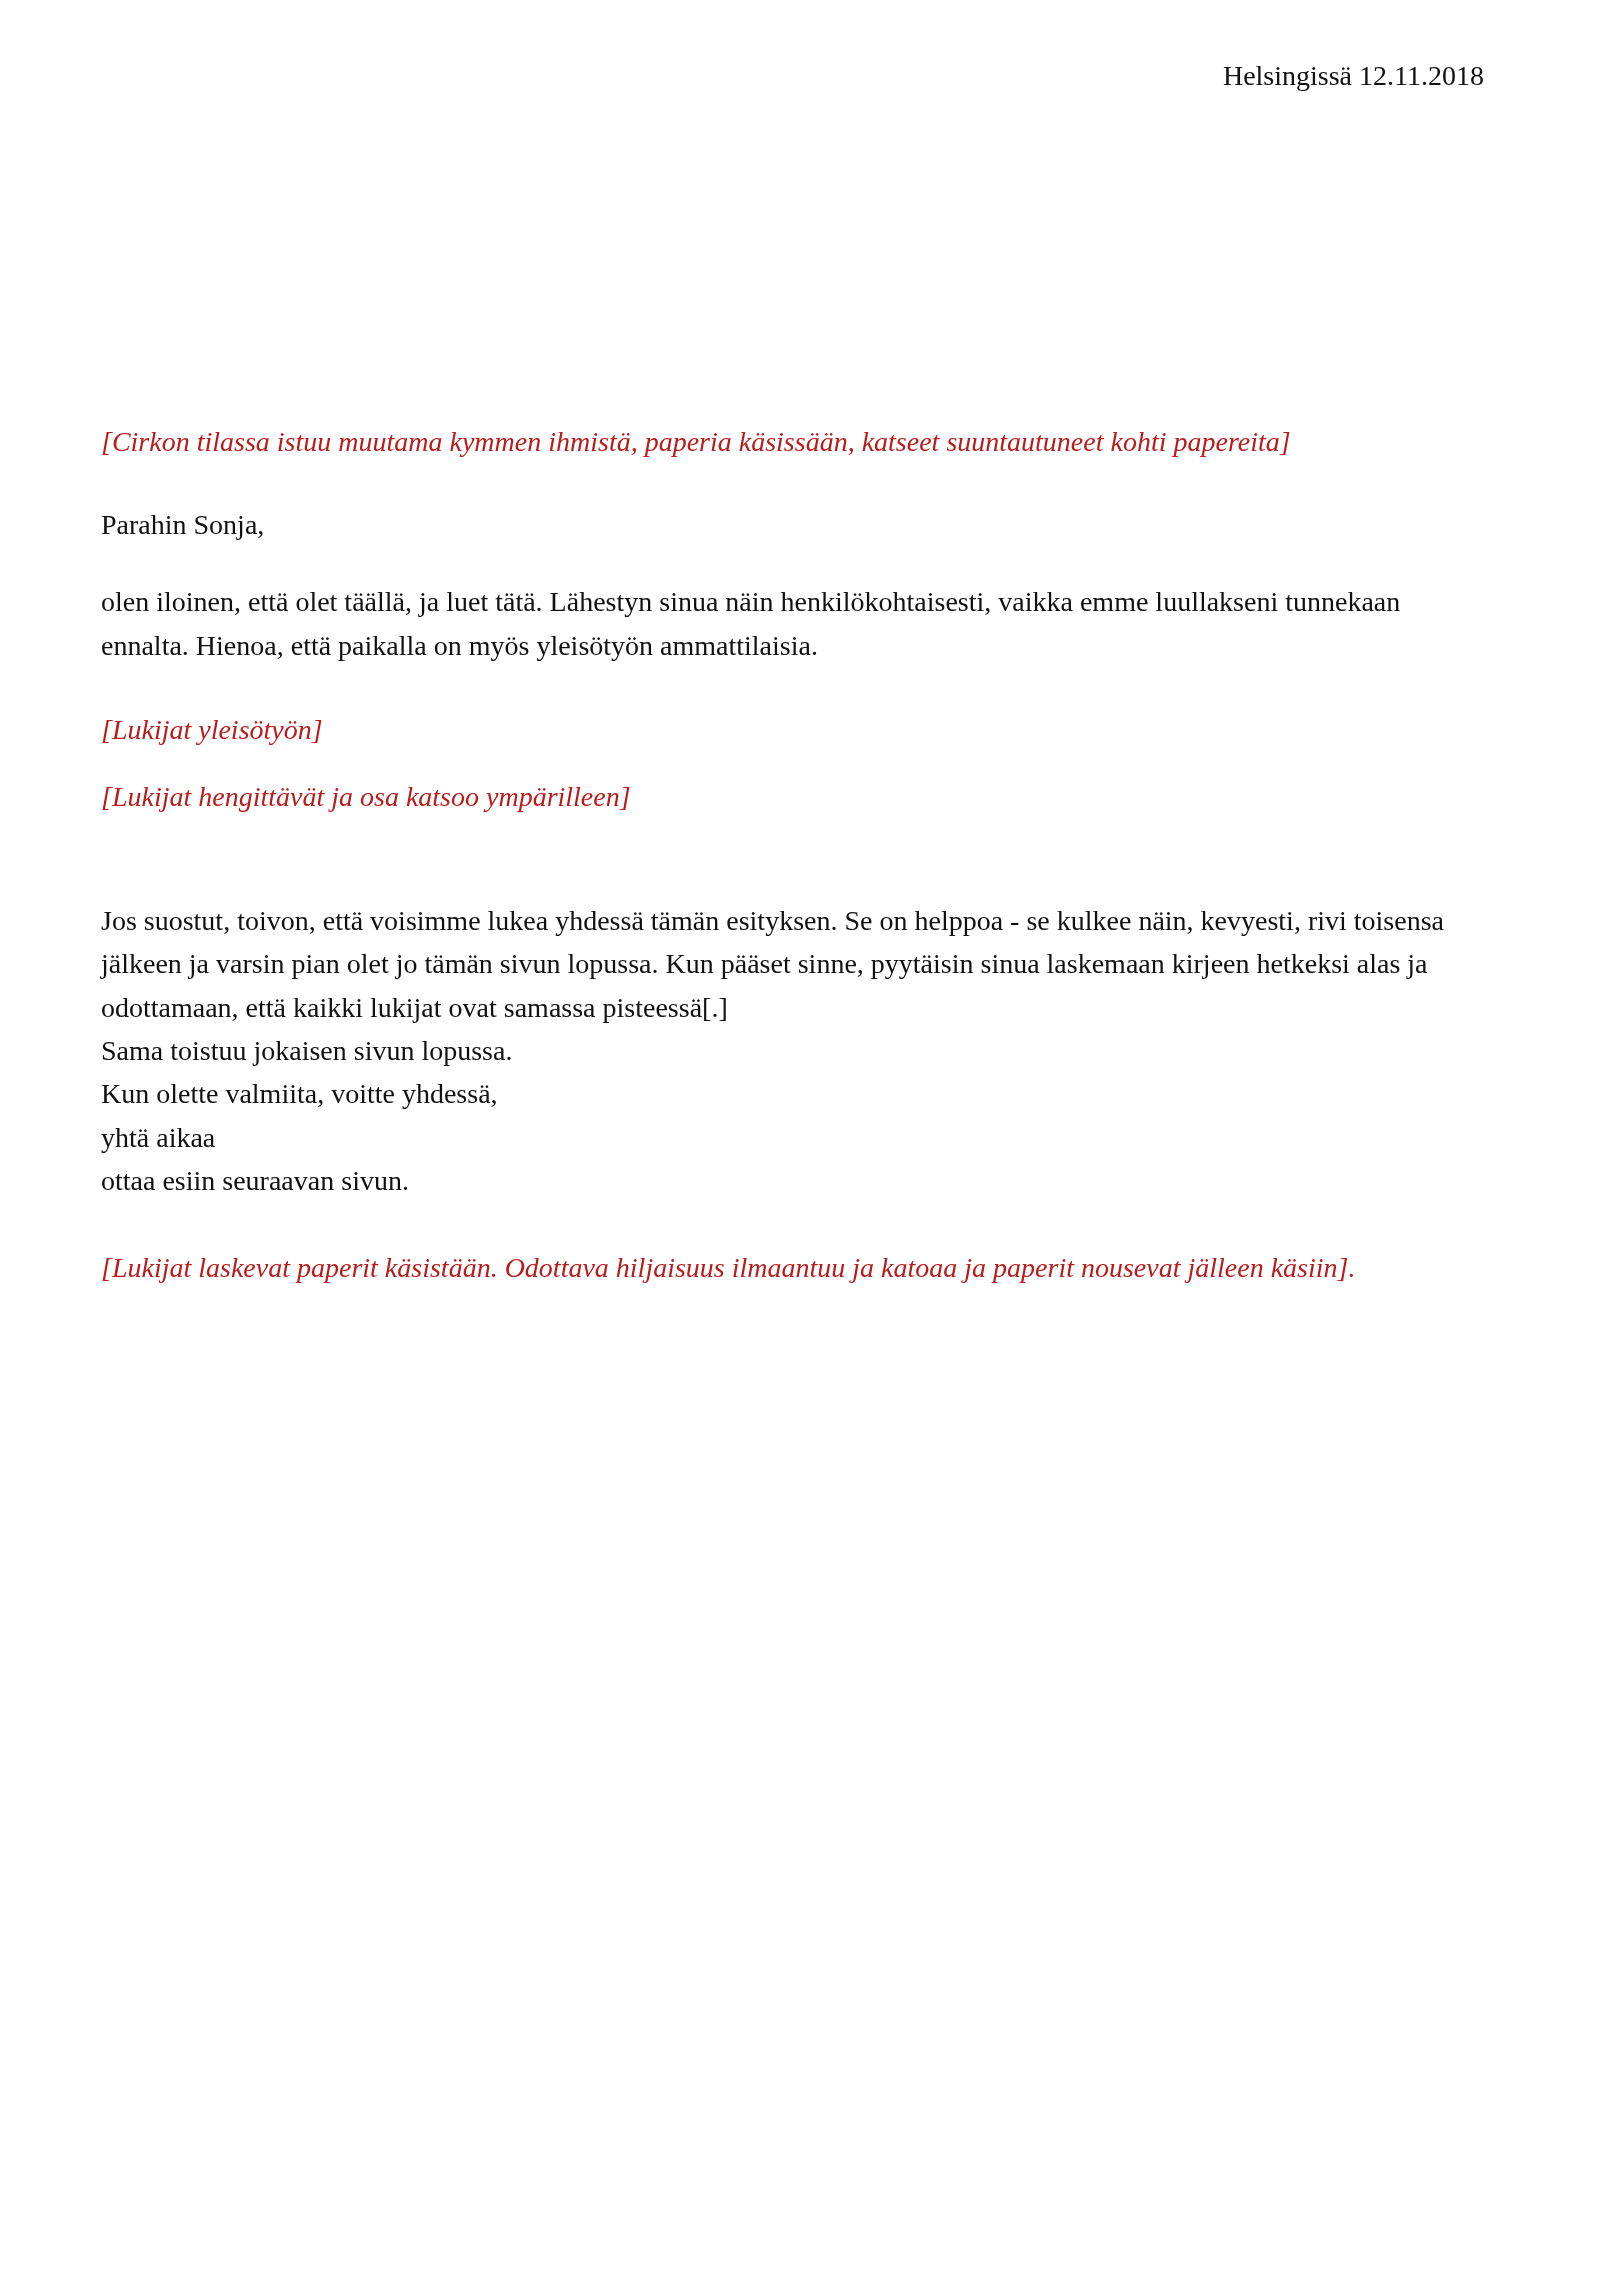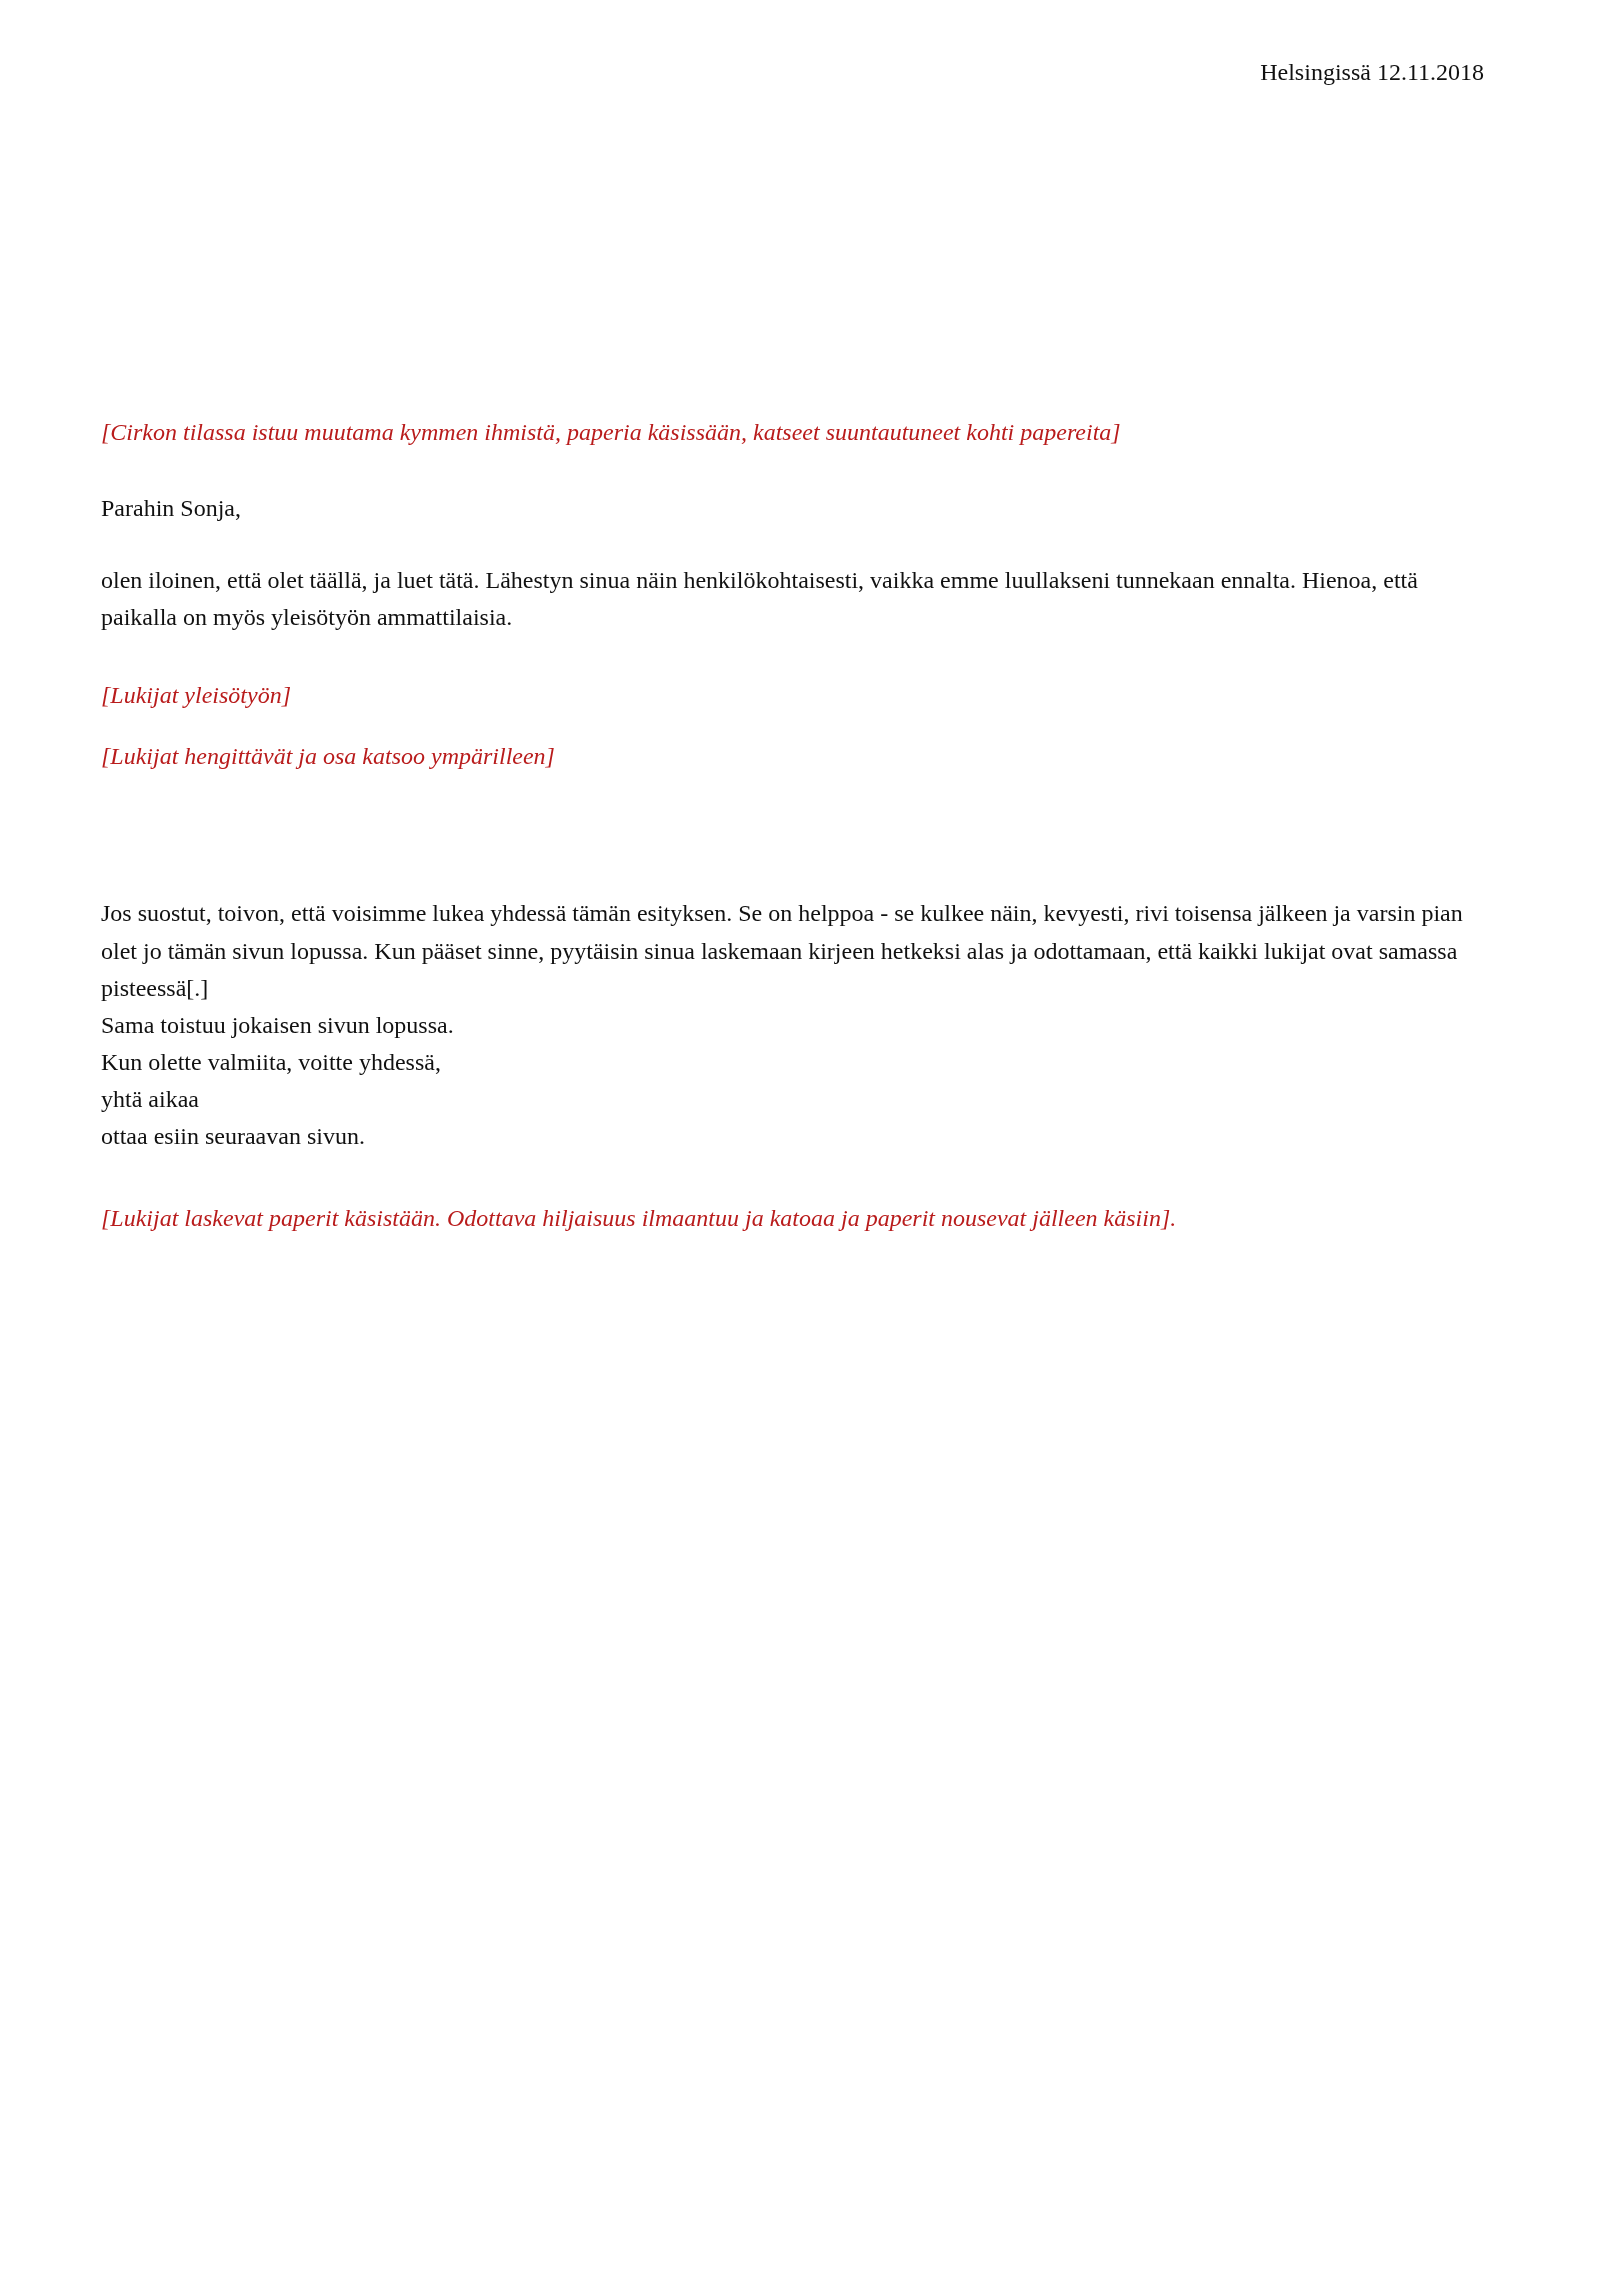--- a/index.html
+++ b/index.html
@@ -8,21 +8,21 @@
     background: #ffffff;
   }
   .page {
     position: relative;
     width: 1621px;
     height: 2097px;
     margin: 0 auto;
     background: #ffffff;
     font-family: "Liberation Serif", serif;
     color: #111111;
-    font-size: 24px;
+    font-size: 28px;
     line-height: 1.55;
     box-sizing: border-box;
     padding: 0 137px 0 101px;
     overflow: hidden;
   }
   .date-line {
     margin-top: 54px;
     text-align: right;
     white-space: pre-line;
   }
@@ -33,21 +33,21 @@
   }
   .body-text {
     white-space: pre-line;
   }
   .salutation { margin-top: 39px; }
   .stage-1 { margin-top: 323px; }
   .para-1 { margin-top: 34px; }
   .stage-2 { margin-top: 41px; }
   .para-2 { margin-top: 88px; }
   .stage-3 { margin-top: 24px; }
-  .para-3 { margin-top: 120px; }
+  .para-3 { margin-top: 80px; }
   .stage-4 { margin-top: 44px; }
 </style>
 </head>
 <body>
 
 <div class="page">
 
   <div class="date-line">Helsingissä 12.11.2018</div>
 
   <div class="stage stage-1">[Cirkon tilassa istuu muutama kymmen ihmistä, paperia käsissään, katseet suuntautuneet kohti papereita]</div>

